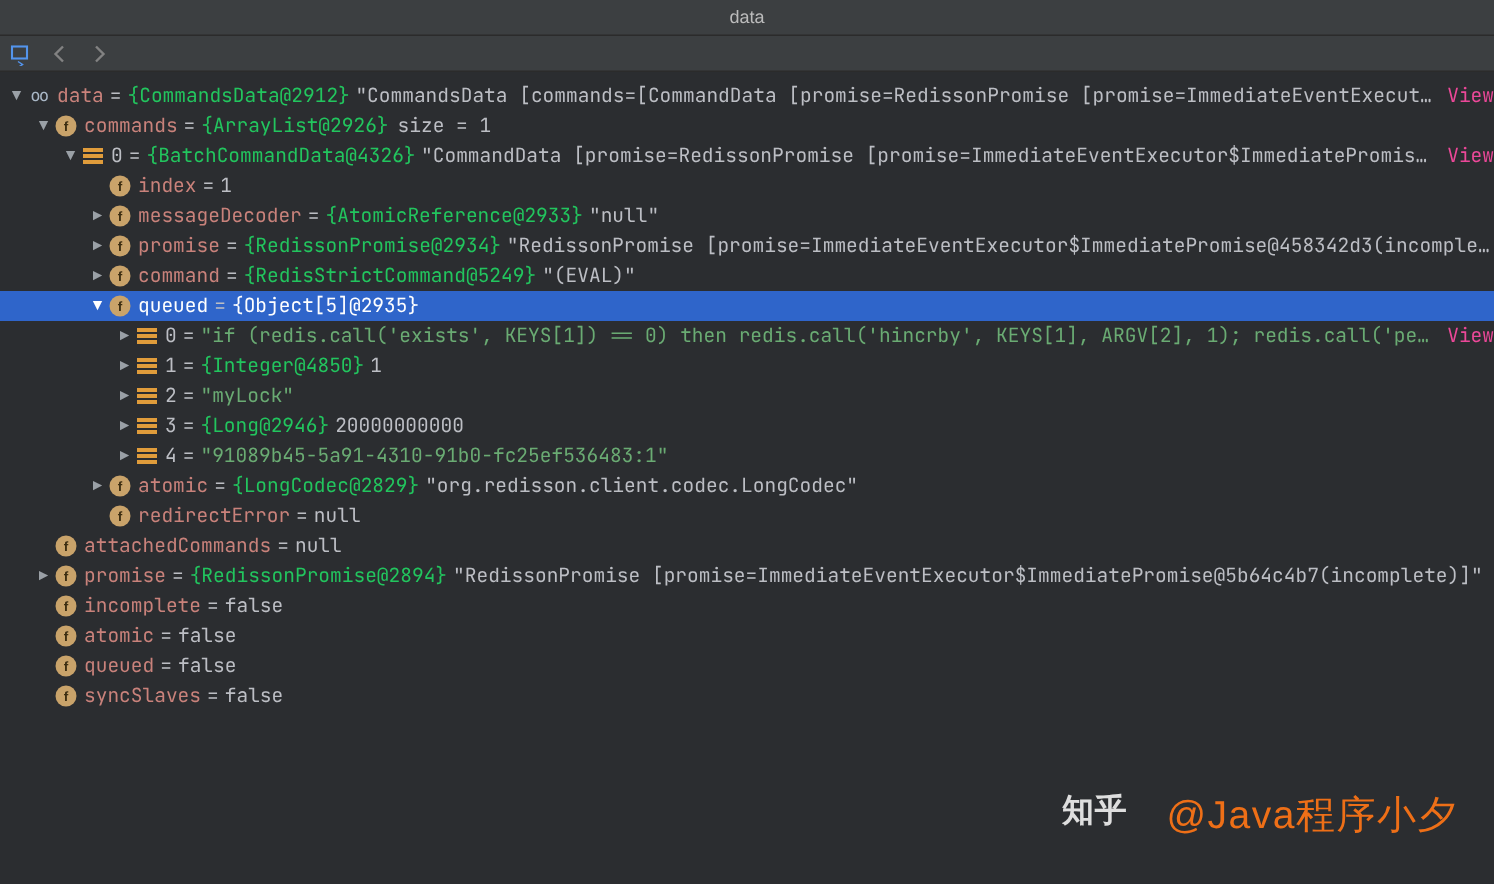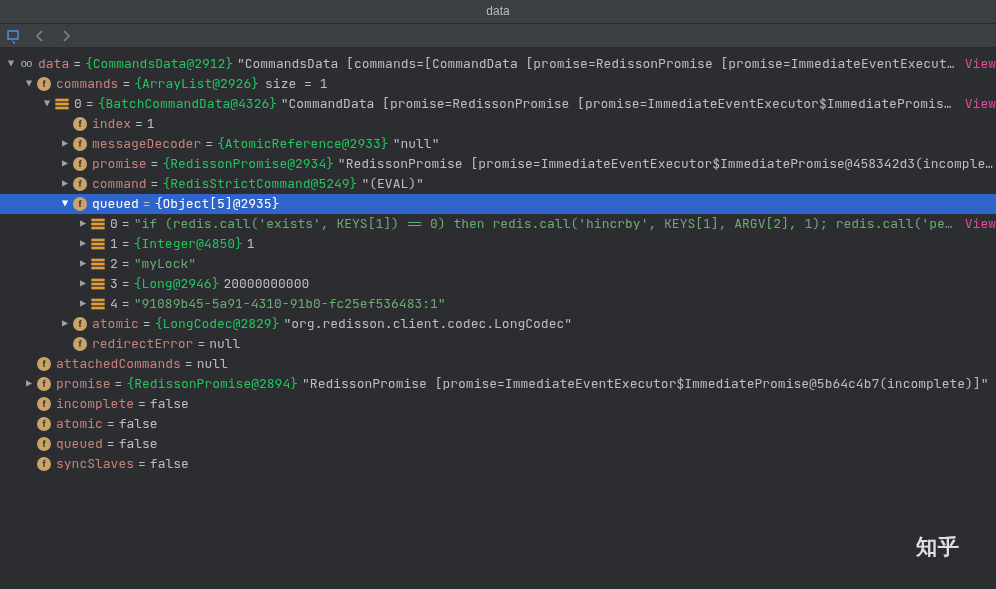--- a/index.html
+++ b/index.html
@@ -413,13 +413,14 @@
     <span class="eq">=</span>
     <span class="val">false</span>
   </div>
 
 </div>
 
 <div class="watermark">
   <svg width="56" height="28" viewBox="0 0 100 50">
     <text x="0" y="38" font-size="38" font-weight="bold" fill="#e8e8e8" font-family="SimHei,sans-serif">知乎</text>
   </svg>
+  <span>@Java程序小夕</span>
 </div>
 
 </body></html>

